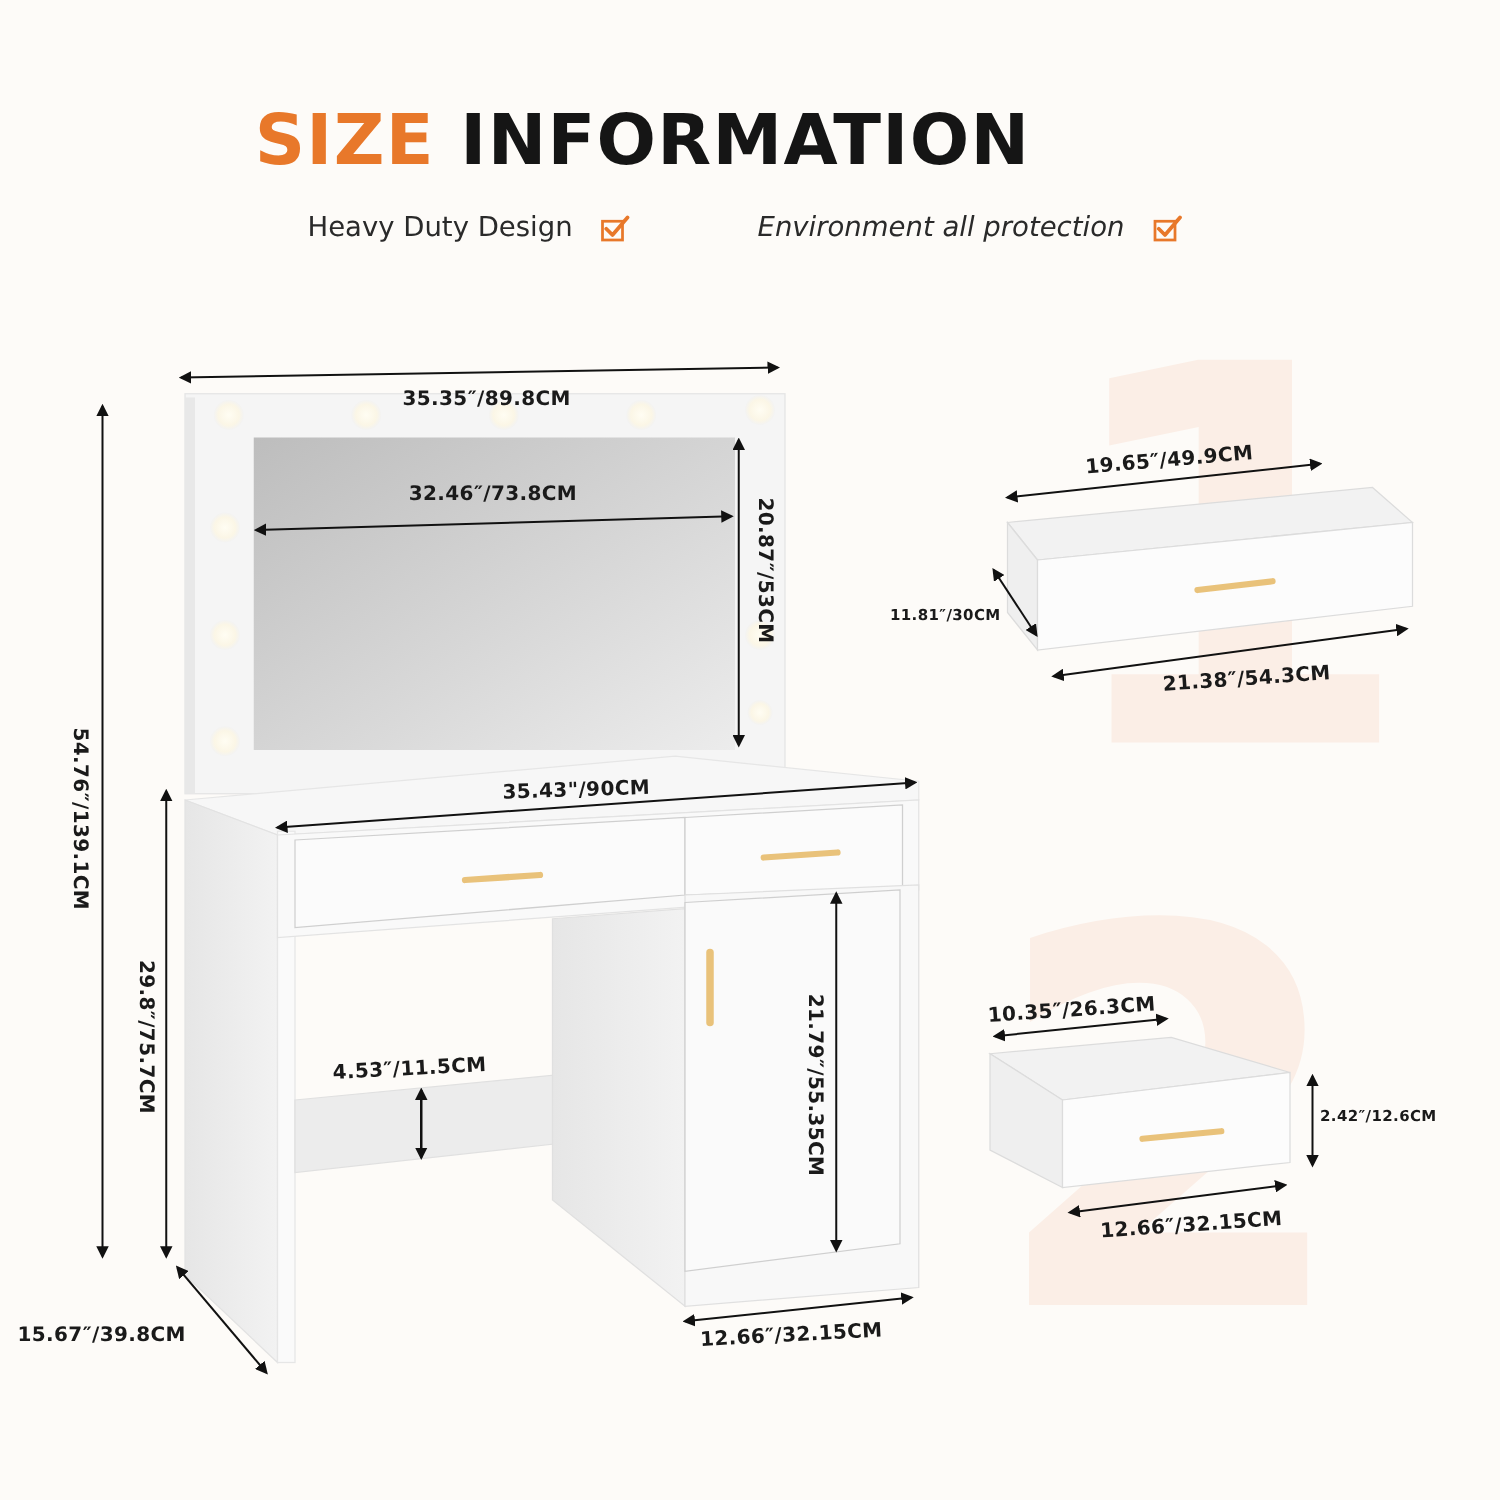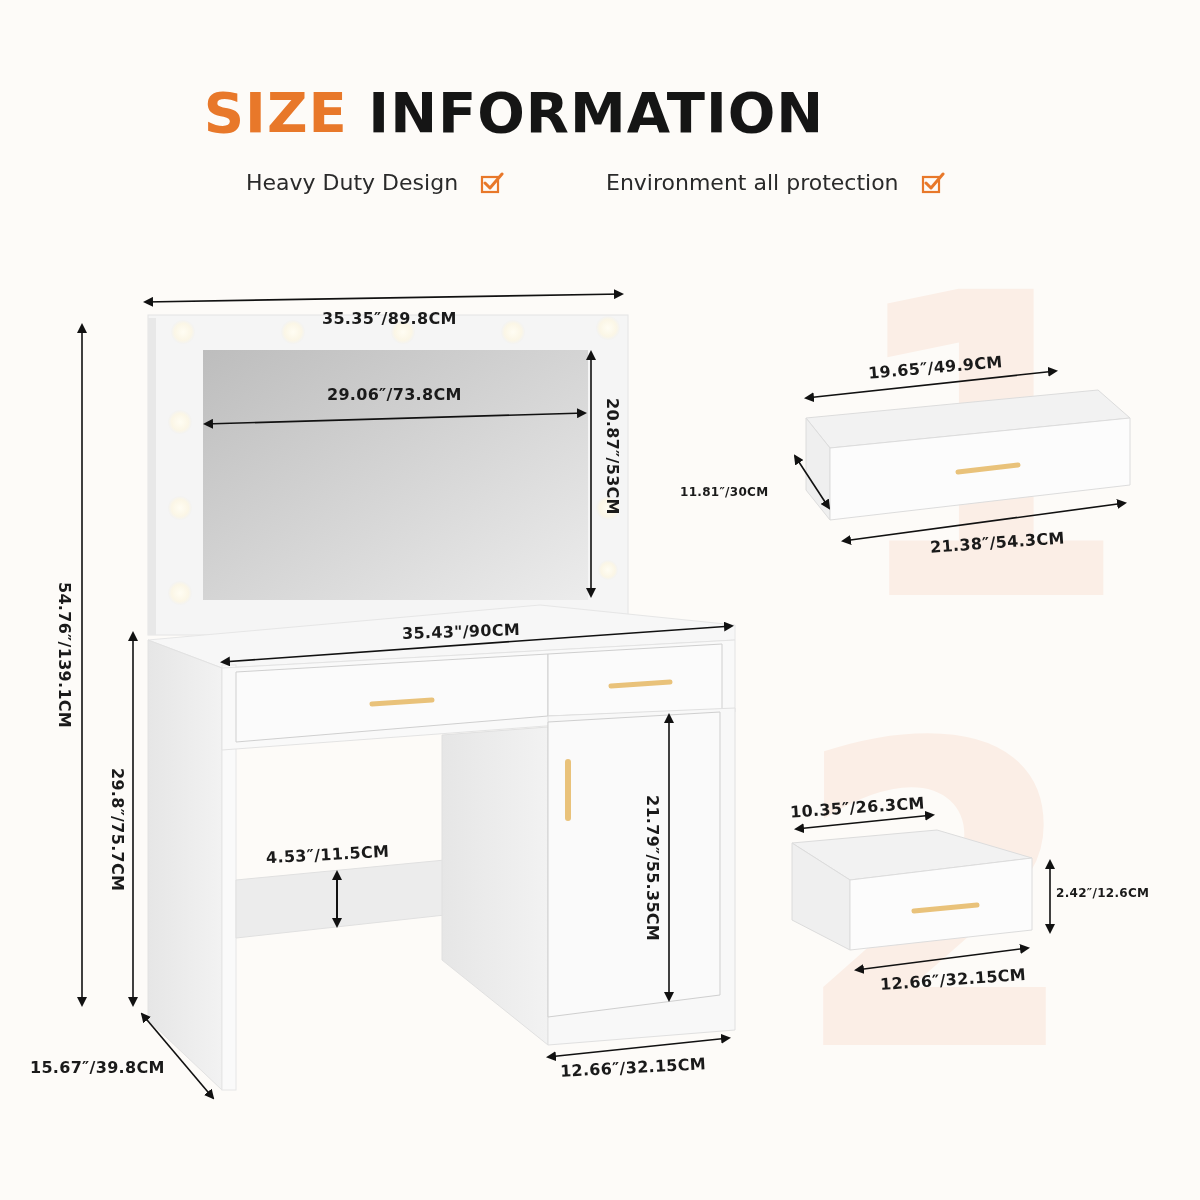--- a/index.html
+++ b/index.html
@@ -43,21 +43,21 @@
   <span class="rest">INFORMATION</span>
 </div>
 
 <div class="feature" style="left:246px;">
   <span>Heavy Duty Design</span>
   <svg class="check-icon" viewBox="0 0 24 22">
     <rect x="2" y="5" width="16" height="15" fill="none" stroke="#e8782a" stroke-width="2.2"></rect>
     <path d="M5 11 L10 16 L22 2" fill="none" stroke="#e8782a" stroke-width="3" stroke-linecap="round" stroke-linejoin="round"></path>
   </svg>
 </div>
-<div class="feature" style="left:606px;">
+<div class="feature" style="left:606px;font-style:italic;">
   <span>Environment all protection</span>
   <svg class="check-icon" viewBox="0 0 24 22">
     <rect x="2" y="5" width="16" height="15" fill="none" stroke="#e8782a" stroke-width="2.2"></rect>
     <path d="M5 11 L10 16 L22 2" fill="none" stroke="#e8782a" stroke-width="3" stroke-linecap="round" stroke-linejoin="round"></path>
   </svg>
 </div>
 
 <svg class="overlay" width="1200" height="1200" viewBox="0 0 1200 1200">
   <defs>
     <marker id="ah" markerWidth="10" markerHeight="10" refX="8" refY="5" orient="auto-start-reverse" markerUnits="userSpaceOnUse">
@@ -141,29 +141,29 @@
     <polygon points="792,843 850,880 850,950 792,920" fill="#efefef" stroke="#dcdcdc"></polygon>
     <polygon points="850,880 1032,858 1032,930 850,950" fill="#fcfcfc" stroke="#dcdcdc"></polygon>
     <line x1="914" y1="911" x2="977" y2="905" stroke="#e9c27a" stroke-width="5" stroke-linecap="round"></line>
   </g>
   <line x1="796" y1="829" x2="933" y2="815" stroke="#111" stroke-width="1.6" marker-start="url(#ah)" marker-end="url(#ah)"></line>
   <line x1="1050" y1="861" x2="1050" y2="932" stroke="#111" stroke-width="1.6" marker-start="url(#ah)" marker-end="url(#ah)"></line>
   <line x1="856" y1="970" x2="1028" y2="948" stroke="#111" stroke-width="1.6" marker-start="url(#ah)" marker-end="url(#ah)"></line>
 </svg>
 
 <div class="dim" style="left:322px; top:271px;margin-top:38px;">35.35″/89.8CM</div>
-<div class="dim" style="left:327px; top:385px;">29.06″/73.8CM</div>
+<div class="dim" style="left:327px; top:385px;">32.46″/73.8CM</div>
 <div class="dim vert" style="left:622px; top:398px;">20.87″/53CM</div>
 <div class="dim vert" style="left:74px; top:582px;">54.76″/139.1CM</div>
 <div class="dim vert" style="left:127px; top:768px;">29.8″/75.7CM</div>
 <div class="dim" style="left:402px; top:622px; transform:rotate(-2deg);">35.43"/90CM</div>
 <div class="dim" style="left:266px; top:845px; transform:rotate(-3deg);">4.53″/11.5CM</div>
 <div class="dim vert" style="left:662px; top:795px;">21.79″/55.35CM</div>
 <div class="dim" style="left:560px; top:1058px; transform:rotate(-3deg);">12.66″/32.15CM</div>
-<div class="dim" style="left:30px; top:1058px;">15.67″/39.8CM</div>
+<div class="dim" style="left:14px; top:1058px;">15.67″/39.8CM</div>
 
 <div class="dim" style="left:868px; top:358px; transform:rotate(-5deg);">19.65″/49.9CM</div>
-<div class="dim small" style="left:680px; top:485px;">11.81″/30CM</div>
+<div class="dim small" style="left:712px; top:485px;">11.81″/30CM</div>
 <div class="dim" style="left:930px; top:533px; transform:rotate(-4deg);">21.38″/54.3CM</div>
 
 <div class="dim" style="left:790px; top:798px; transform:rotate(-4deg);">10.35″/26.3CM</div>
 <div class="dim small" style="left:1056px; top:886px;">2.42″/12.6CM</div>
 <div class="dim" style="left:880px; top:970px; transform:rotate(-4deg);">12.66″/32.15CM</div>
 
 </body></html>

